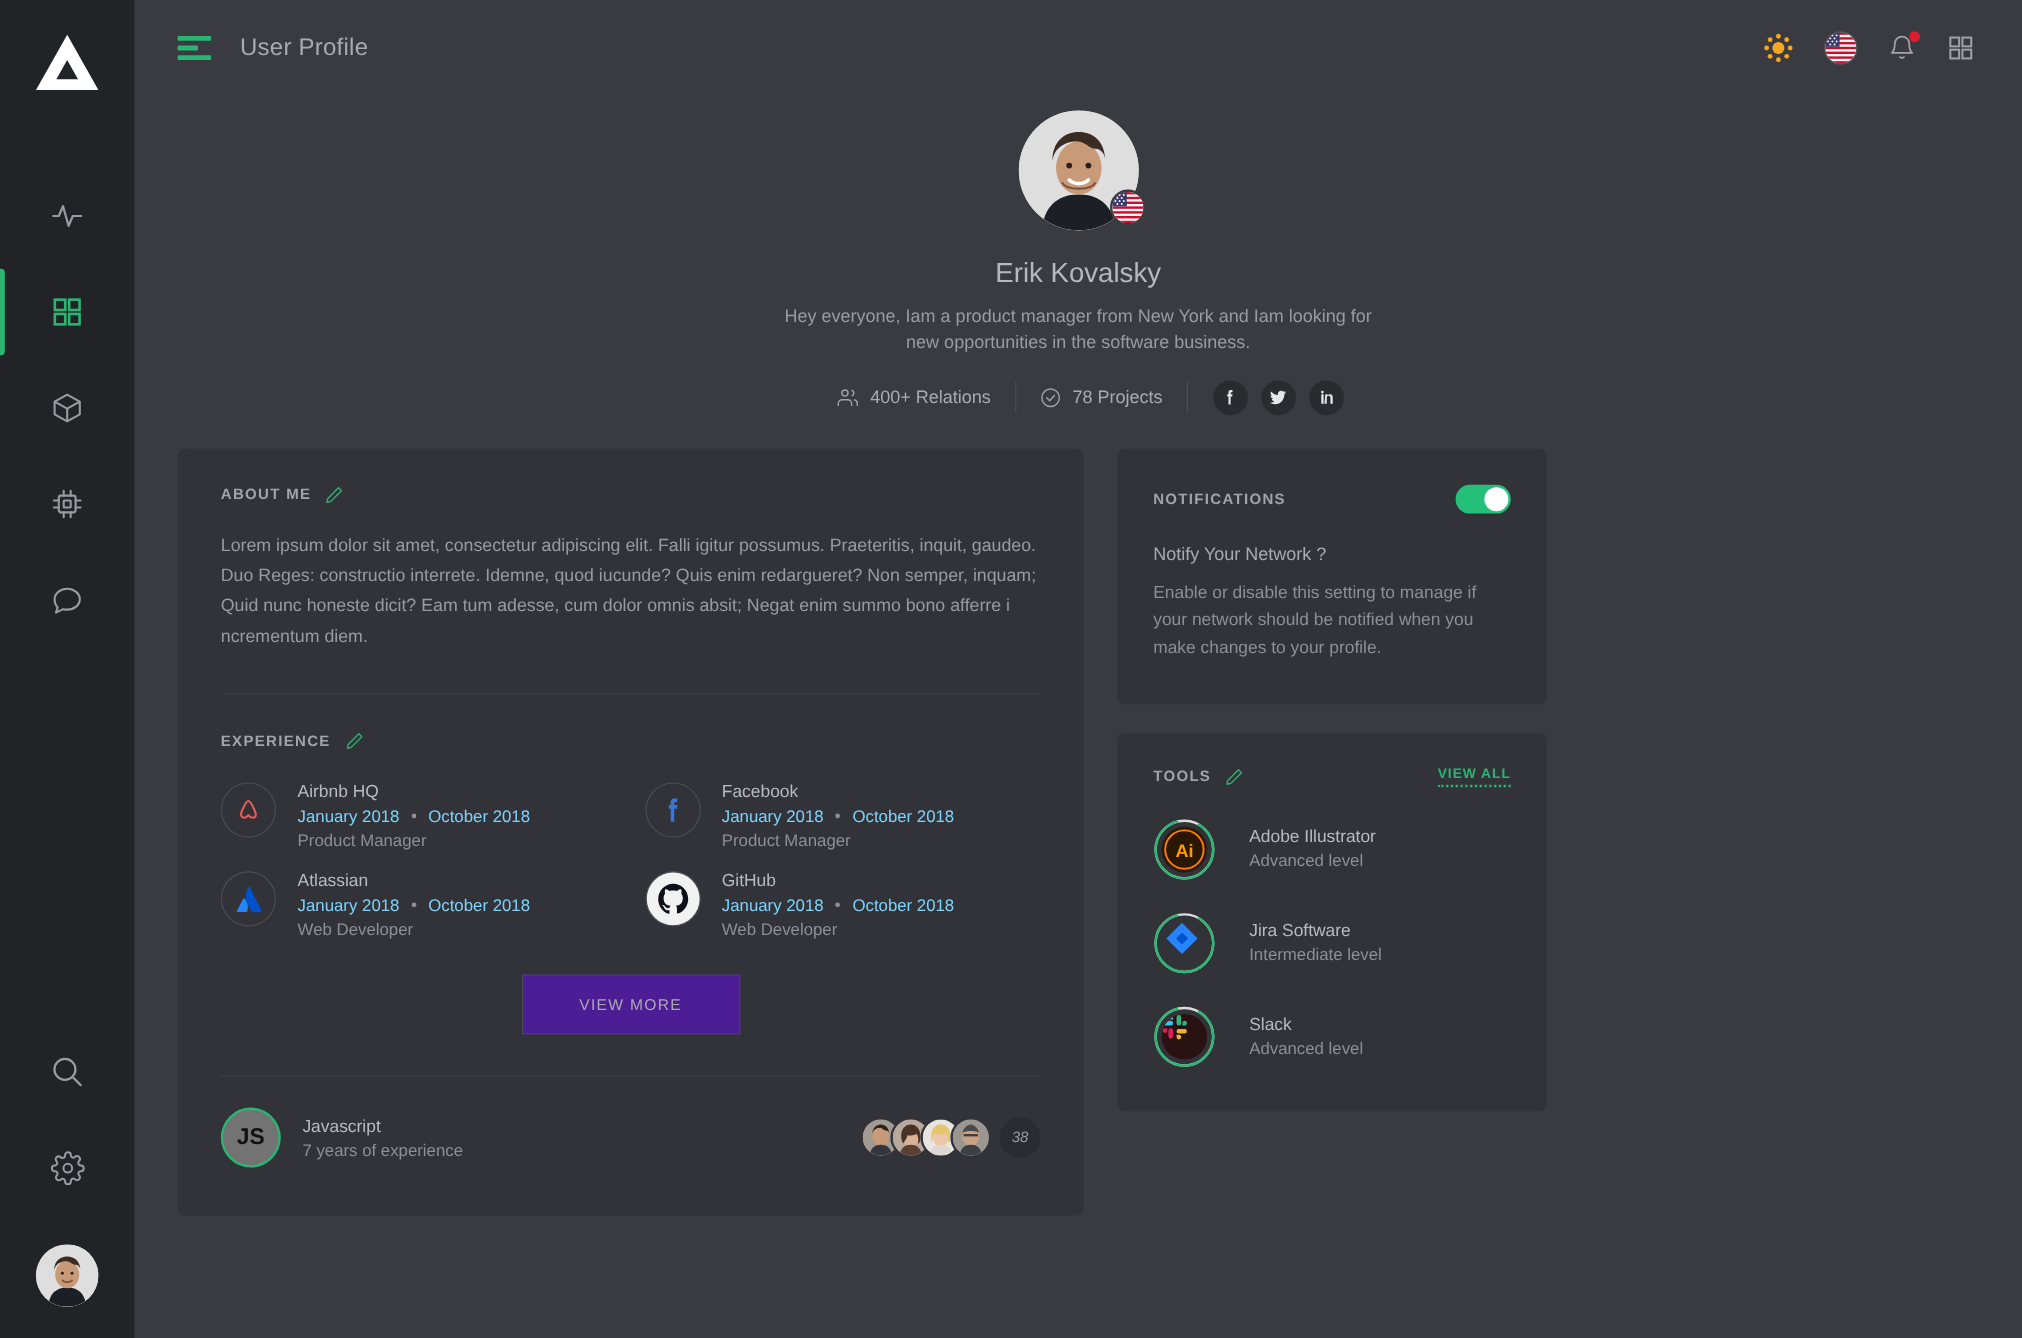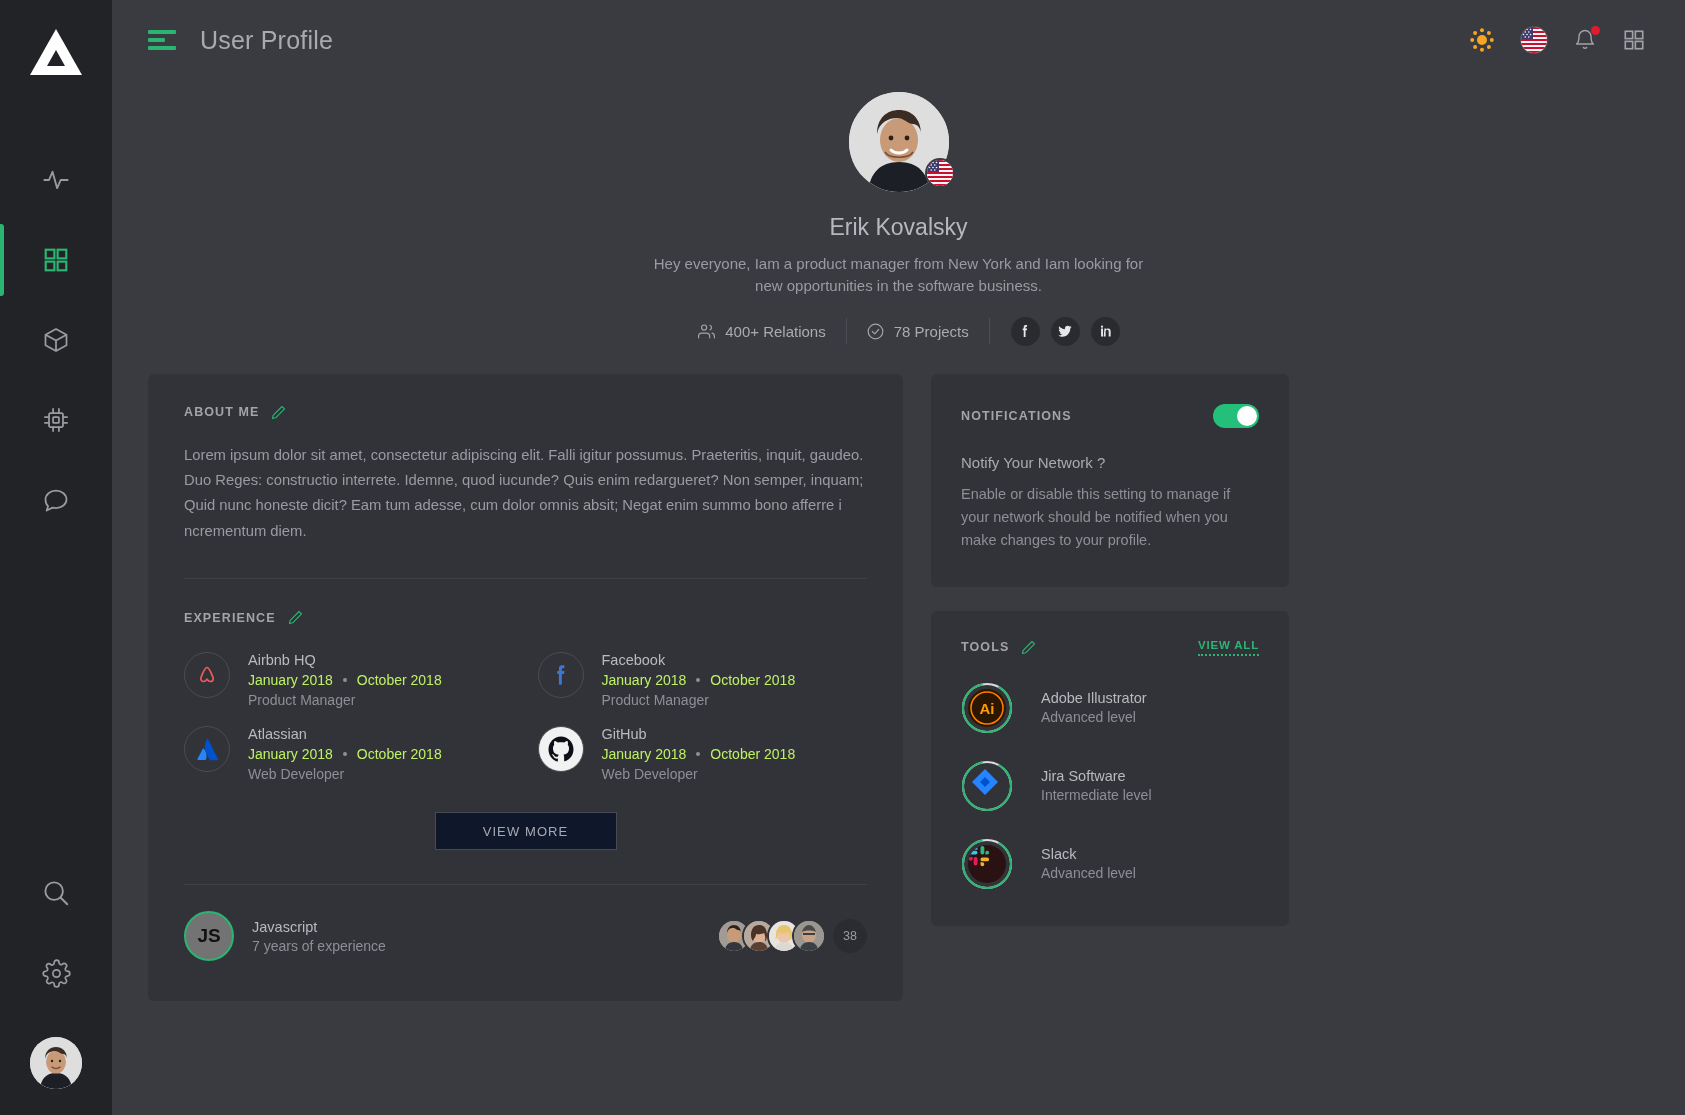--- a/index.html
+++ b/index.html
@@ -40,21 +40,21 @@
 
   .topbar {
     height: 80px; display: flex; align-items: center;
     padding: 0 40px 0 36px;
   }
   .burger { width: 28px; height: 20px; display:flex; flex-direction:column; justify-content:space-between; cursor:pointer; }
   .burger i { display:block; height:4px; background:#2ab573; border-radius:1px; }
   .burger i:nth-child(1){ width:28px; }
   .burger i:nth-child(2){ width:17px; }
   .burger i:nth-child(3){ width:28px; }
-  .page-title { margin-left: 24px; font-size: 25px; color: #a9aab0; font-weight: 400; letter-spacing: .2px; }
+  .page-title { margin-left: 24px; font-size: 20px; color: #a9aab0; font-weight: 400; letter-spacing: .2px; }
   .topbar-right { margin-left: auto; display: flex; align-items: center; gap: 26px; }
   .tb-icon { cursor: pointer; display: flex; align-items: center; justify-content: center; position: relative; }
   .flag-circle {
     width: 26px; height: 26px; border-radius: 50%; overflow: hidden; position: relative;
     box-shadow: 0 0 0 1px rgba(255,255,255,.12);
   }
   .bell-dot {
     position: absolute; top: -2px; right: -3px; width: 9px; height: 9px;
     border-radius: 50%; background: #e01b30;
   }
@@ -115,46 +115,46 @@
     row-gap: 18px; column-gap: 24px;
   }
   .exp-item { display: flex; gap: 18px; align-items: flex-start; }
   .exp-logo {
     width: 46px; height: 46px; flex: 0 0 46px; border-radius: 50%;
     border: 1px solid #4c4d53; display: flex; align-items: center; justify-content: center;
     background: transparent;
   }
   .exp-logo.gh { background: #f2f2f2; border-color: #4c4d53; }
   .exp-name { font-size: 14.5px; color: #b9bac0; margin-bottom: 4px; }
-  .exp-dates { font-size: 14px; color: #bef264; display: flex; align-items: center; gap: 10px; margin-bottom: 4px; }
+  .exp-dates { font-size: 14px; color: #7dd3fc; display: flex; align-items: center; gap: 10px; margin-bottom: 4px; }
   .exp-dates .dot { width: 4px; height: 4px; border-radius: 50%; background: #8e8f96; display: inline-block; }
   .exp-role { font-size: 14px; color: #8e8f96; }
 
   .view-more-row { display: flex; justify-content: center; margin-top: 30px; }
   .view-more-btn {
-    width: 182px; height: 38px; border: 1px solid #484951; background: #0f172a;
+    width: 182px; height: 50px; border: 1px solid #484951; background: #4c1d95;
     color: #a9aab0; font-size: 13px; letter-spacing: 1.1px;
     display: flex; align-items: center; justify-content: center; cursor: pointer;
     font-family: "Liberation Sans", sans-serif;
     text-align: right;
   }
 
   .skill-row {
     margin-top: 26px; display: flex; align-items: center;
   }
   .js-badge {
     width: 50px; height: 50px; border-radius: 50%; background: #737373;
     border: 2px solid #2ab573;
     display: flex; align-items: center; justify-content: center;
     font-weight: 700; font-size: 19px; color: #111; font-family: "Liberation Sans", sans-serif;
   }
   .skill-text { margin-left: 18px; }
   .skill-name { font-size: 14.5px; color: #b9bac0; }
   .skill-exp { font-size: 14px; color: #8e8f96; margin-top: 3px; }
-  .skill-people { margin-left: auto; display: flex; align-items: center; }
+  .skill-people { margin-left: auto; display: flex; align-items: center; font-style: italic; }
   .sp {
     width: 34px; height: 34px; border-radius: 50%; margin-left: -9px;
     border: 2px solid #323338; overflow: hidden; position: relative; background: #9a9a9a;
   }
   .sp:first-child { margin-left: 0; }
   .sp-count {
     width: 34px; height: 34px; border-radius: 50%; margin-left: 7px;
     background: #2b2c31; color: #9b9ca2; font-size: 12.5px;
     display: flex; align-items: center; justify-content: center;
   }

